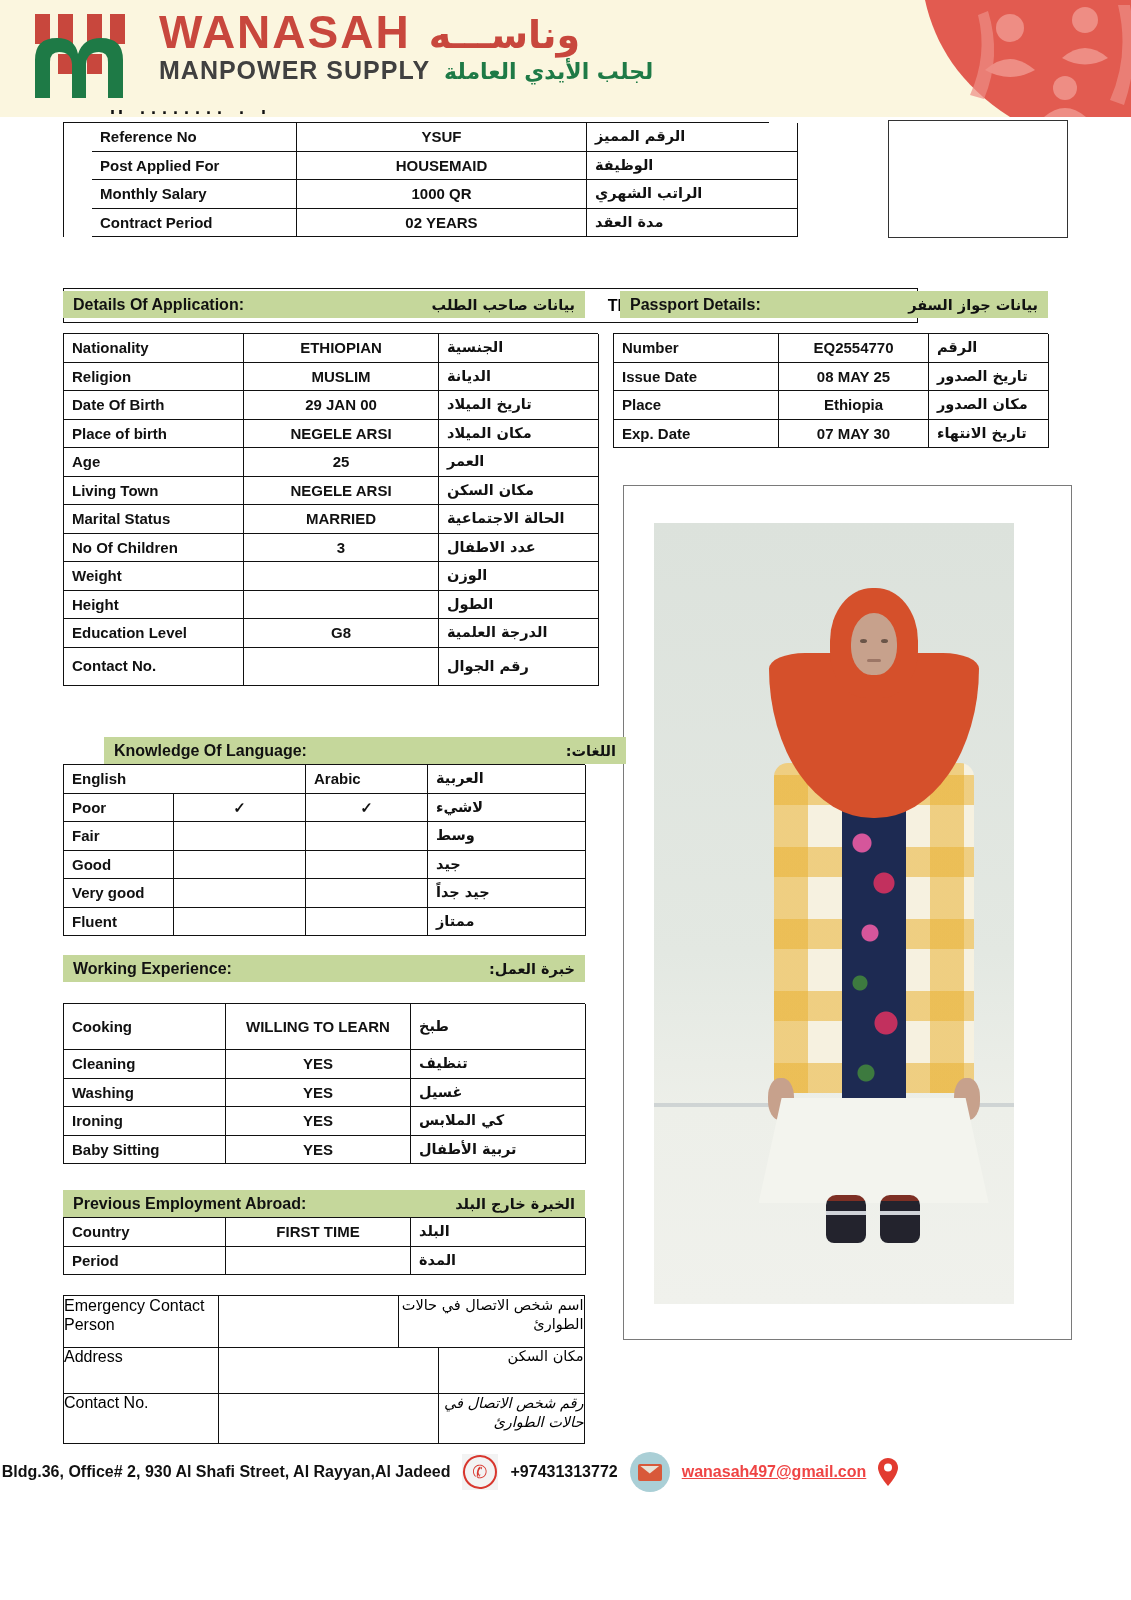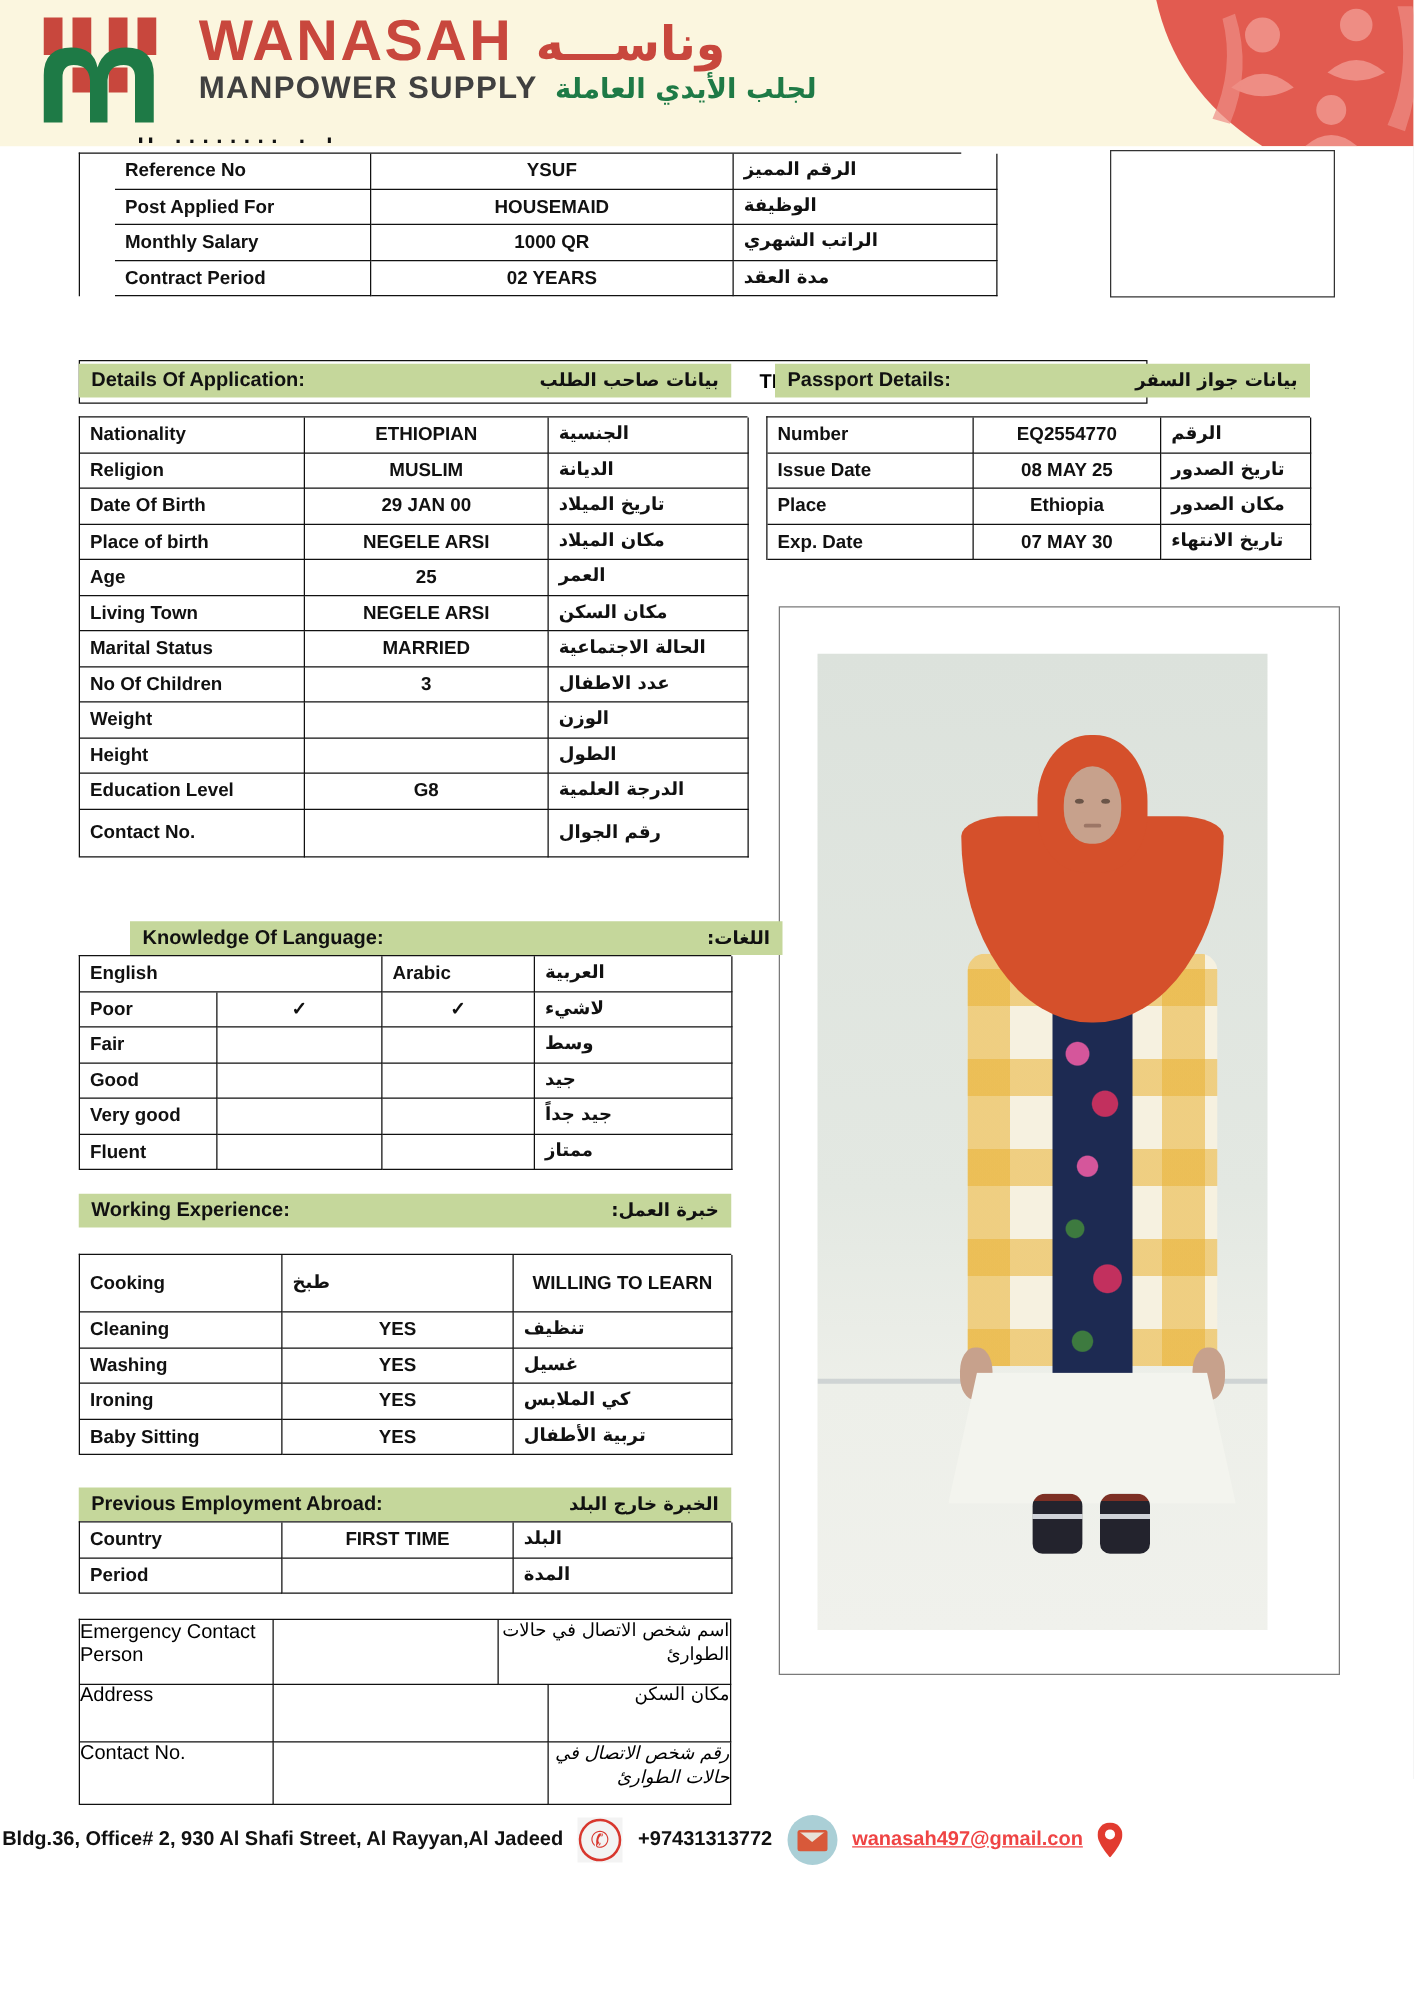--- a/index.html
+++ b/index.html
@@ -282,22 +282,22 @@
     <div class="c val"></div>
     <div class="c ar">ممتاز</div>
   </div>
 
   <div class="bar" style="left:63px;top:955px;width:522px;">
     <span class="en">Working Experience:</span>
     <span class="ar">خبرة العمل:</span>
   </div>
   <div class="tbl" style="left:63px;top:1003px;width:522px;grid-template-columns:162px 185px 175px;grid-template-rows:46px repeat(4,28.5px);">
     <div class="c">Cooking</div>
+    <div class="c val" style="white-space:normal;">WILLING TO LEARN</div>
     <div class="c ar">طبخ</div>
-    <div class="c val" style="white-space:normal;">WILLING TO LEARN</div>
     <div class="c">Cleaning</div>
     <div class="c val">YES</div>
     <div class="c ar">تنظيف</div>
     <div class="c">Washing</div>
     <div class="c val">YES</div>
     <div class="c ar">غسيل</div>
     <div class="c">Ironing</div>
     <div class="c val">YES</div>
     <div class="c ar">كي الملابس</div>
     <div class="c">Baby Sitting</div>

